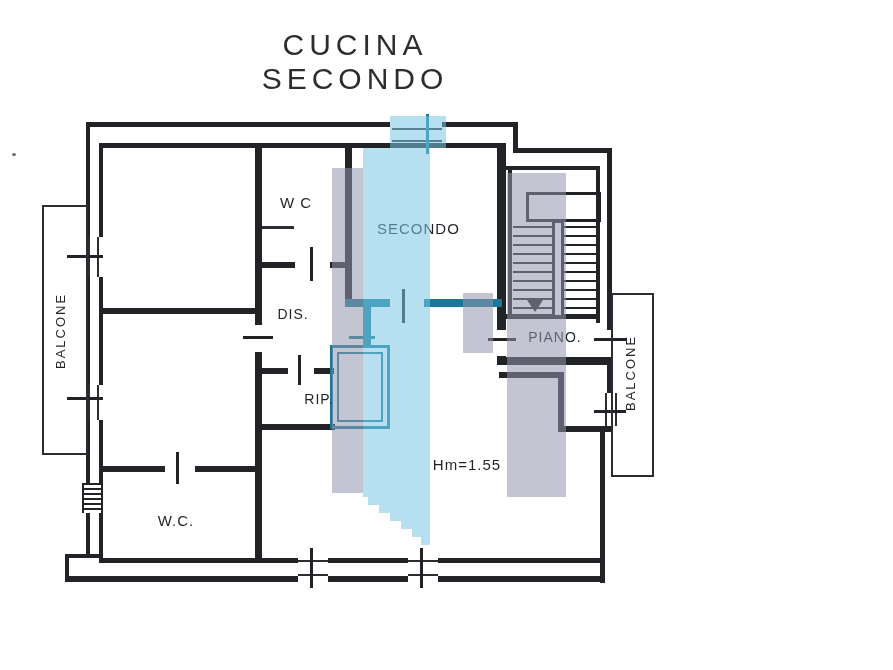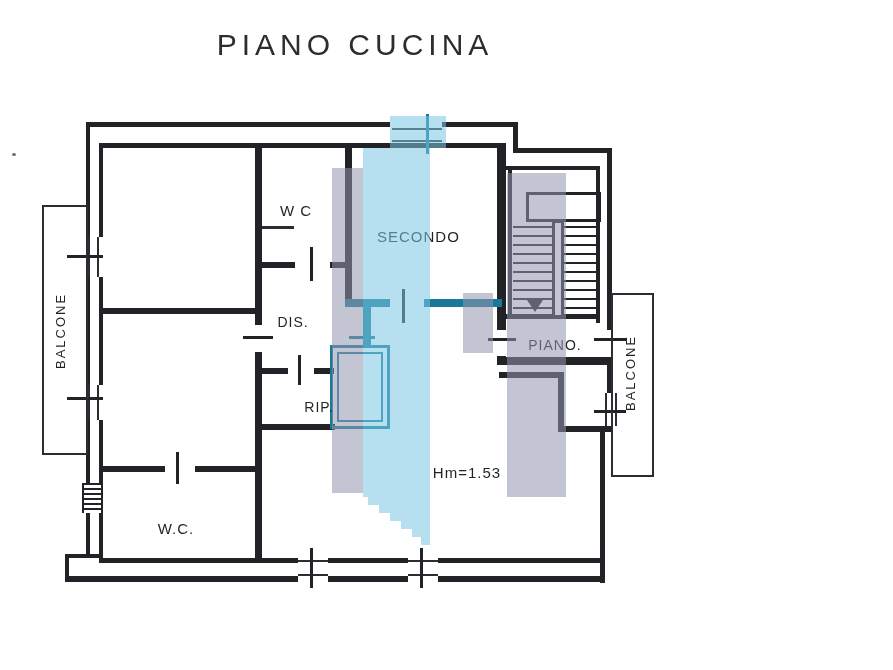--- a/index.html
+++ b/index.html
@@ -6,21 +6,21 @@
   .canvas{
     position:relative;width:893px;height:670px;background:#ffffff;overflow:hidden;
     font-family:"Liberation Sans", sans-serif;color:#23262b;
   }
   .canvas *{box-sizing:border-box;}
   
   .w{position:absolute;background:#212326;}
   .wt{position:absolute;background:#1a7898;}
   .thin{position:absolute;background:#2a2d31;}
   
-  .lbl{position:absolute;font-size:14px;letter-spacing:1px;color:#1f2328;text-align:center;white-space:nowrap;margin-top:8px;}
+  .lbl{position:absolute;font-size:14px;letter-spacing:1px;color:#1f2328;text-align:center;white-space:nowrap;}
   .title{
     position:absolute;left:210px;top:28px;width:290px;text-align:center;
     font-size:30px;letter-spacing:5px;color:#2b2d30;font-weight:400;
   }
   .vlabel{
     position:absolute;writing-mode:vertical-rl;transform:rotate(180deg);
     font-size:13px;letter-spacing:2px;color:#1f2328;text-align:center;
   }
   
   .ov{position:absolute;pointer-events:none;}
@@ -41,21 +41,21 @@
     border-top:12px solid #212326;
   }
   .divider{position:absolute;background:#ffffff;border:3px solid #212326;}
   .speck{position:absolute;background:#6a6d72;border-radius:50%;}
 </style>
 </head>
 <body>
 
 <div class="canvas">
 
-  <div class="title">PIANO CUCINA</div>
+  <div class="title">CUCINA SECONDO</div>
   <div class="speck" style="left:12px;top:153px;width:4px;height:3px;"></div>
 
   <div class="w" style="left:88px;top:122px;width:302px;height:5px;"></div>
   <div class="w" style="left:442px;top:122px;width:76px;height:5px;"></div>
 
   <div class="w" style="left:513px;top:122px;width:5px;height:31px;"></div>
   <div class="w" style="left:513px;top:148px;width:99px;height:5px;"></div>
 
   <div class="w" style="left:607px;top:150px;width:5px;height:180px;"></div>
   <div class="w" style="left:607px;top:357px;width:5px;height:36px;"></div>
@@ -159,21 +159,21 @@
   <div class="vlabel" style="left:53px;top:268px;width:20px;height:125px;">BALCONE</div>
   <div class="box b-black2" style="left:611px;top:293px;width:43px;height:184px;"></div>
   <div class="vlabel" style="left:623px;top:308px;width:20px;height:130px;">BALCONE</div>
 
   <div class="lbl" style="left:266px;top:194px;width:60px;font-size:15px;">W C</div>
   <div class="lbl" style="left:377px;top:220px;width:80px;font-size:15px;">SECONDO</div>
   <div class="lbl" style="left:263px;top:306px;width:60px;">DIS.</div>
   <div class="lbl" style="left:289px;top:391px;width:60px;">RIP.</div>
   <div class="lbl" style="left:515px;top:329px;width:80px;">PIANO.</div>
   <div class="lbl" style="left:136px;top:512px;width:80px;font-size:15px;">W.C.</div>
-  <div class="lbl" style="left:417px;top:456px;width:100px;font-size:15px;">Hm=1.53</div>
+  <div class="lbl" style="left:417px;top:456px;width:100px;font-size:15px;">Hm=1.55</div>
 
   <div class="ov ov-gray" style="left:332px;top:168px;width:31px;height:325px;"></div>
 
   <div class="ov ov-gray" style="left:507px;top:173px;width:59px;height:324px;"></div>
 
   <div class="ov ov-gray" style="left:463px;top:293px;width:30px;height:60px;"></div>
 
   <div class="ov ov-blue" style="left:390px;top:116px;width:56px;height:32px;"></div>
 
   <div class="ov ov-blue" style="left:363px;top:148px;width:67px;height:349px;"></div>

